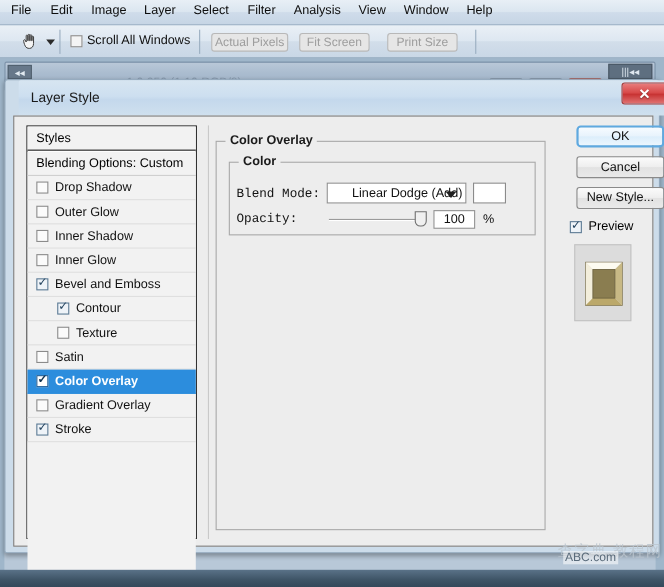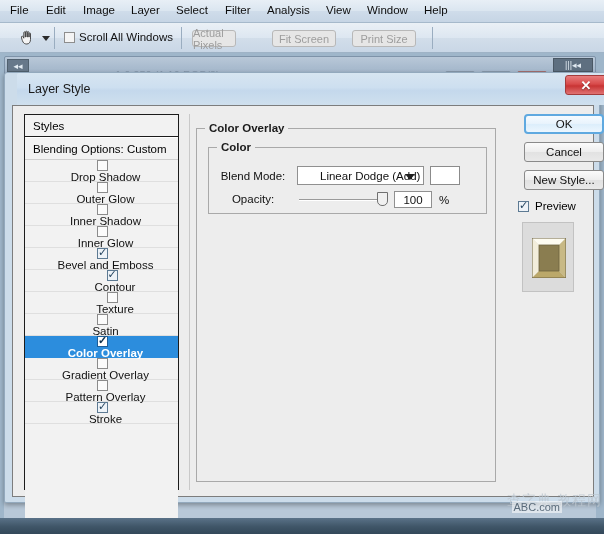--- a/index.html
+++ b/index.html
@@ -156,21 +156,21 @@
   }
   .eff-list {
     position: absolute; left: 0; top: 45px; width: 100%; bottom: 0;
     background: #f2f2f2;
   }
   .eff {
     position: relative; height: 22px;
     display: flex; align-items: center;
     border-bottom: 1px solid #dfdfdf;
     padding-left: 8px;
-    font-size: 11.5px; color: #111; flex-direction: column;
+    font-size: 11.5px; color: #111;
   }
   .eff.sub { padding-left: 27px; }
   .eff.selected {
     background: #2c8ddd; color: #fff; font-weight: bold;
     border-bottom-color: #2c8ddd;
   }
   .eff-spacer { height: 100%; background: #f2f2f2; }
   .cb {
     width: 11px; height: 11px; flex: 0 0 11px;
     border: 1px solid #8b8b8b; background: #fbfbfb;
@@ -199,21 +199,21 @@
   .group > .glabel {
     position: absolute; top: -7px; left: 8px;
     background: #ededed; padding: 0 4px;
     font-size: 11.5px; font-weight: bold; color: #1b1b1b;
   }
   #grp-overlay { left: 6px; top: 14px; width: 300px; height: 354px; }
   #grp-color   { left: 11px; top: 18px; width: 279px; height: 67px; }
 
   .fld-label {
     position: absolute;
-    font-size: 11.5px; color: #111; text-align: center;
+    font-size: 11.5px; color: #111; text-align: left; font-family: Liberation Mono, monospace;
   }
   .combo {
     position: absolute;
     border: 1px solid #909090; background: #fff;
     display: flex; align-items: center;
   }
   .combo .ctext {
     padding-left: 22px; font-size: 11.5px; color: #111; white-space: nowrap;
   }
   .combo .carrow {
@@ -325,21 +325,21 @@
     <div class="hand-tool">
       <svg width="18" height="18" viewBox="0 0 18 18">
         <path d="M5 13 C4 11 3.5 9 3.5 8 C3.5 7 4.6 6.8 5 7.6 L5.8 9.2 L5.8 3.6 C5.8 2.6 7.2 2.6 7.2 3.6 L7.2 8 L7.6 8 L7.6 2.9 C7.6 1.9 9 1.9 9 2.9 L9 8 L9.4 8 L9.4 3.3 C9.4 2.3 10.8 2.3 10.8 3.3 L10.8 8 L11.2 8 L11.2 4.6 C11.2 3.7 12.5 3.7 12.5 4.6 L12.5 10.5 C12.5 13.2 11 15 8.8 15 C7 15 5.8 14.4 5 13 Z" fill="#f4f4f4" stroke="#3a3a3a" stroke-width="0.9"></path>
       </svg>
     </div>
     <div class="caret-dn"></div>
     <div class="vsep" style="left:54px"></div>
     <div class="chk-scroll"></div>
     <div class="lbl-scroll">Scroll All Windows</div>
     <div class="vsep" style="left:181px"></div>
-    <div class="ob-btn" style="left:192px;width:44px">Actual Pixels</div>
+    <div class="ob-btn" style="left:192px;width:70px">Actual Pixels</div>
     <div class="ob-btn" style="left:272px;width:64px">Fit Screen</div>
     <div class="ob-btn" style="left:352px;width:64px">Print Size</div>
     <div class="vsep" style="left:432px"></div>
   </div>
 
   <div class="doc-body"></div>
   <div class="docwin">
     <div class="doc-collapse">◂◂</div>
     <div class="doc-title">1.0 250 (1 10 RGB/8)</div>
     <div class="doc-wbtn" style="left:440px"></div>
@@ -394,24 +394,20 @@
             <span class="cb"></span>
             <span>Satin</span>
           </div>
           <div class="eff selected">
             <span class="cb on"></span>
             <span>Color Overlay</span>
           </div>
           <div class="eff">
             <span class="cb"></span>
             <span>Gradient Overlay</span>
-          </div>
-          <div class="eff">
-            <span class="cb"></span>
-            <span>Pattern Overlay</span>
           </div>
           <div class="eff">
             <span class="cb on"></span>
             <span>Stroke</span>
           </div>
           <div class="eff-spacer"></div>
         </div>
       </div>
 
       <div class="main-panel">

